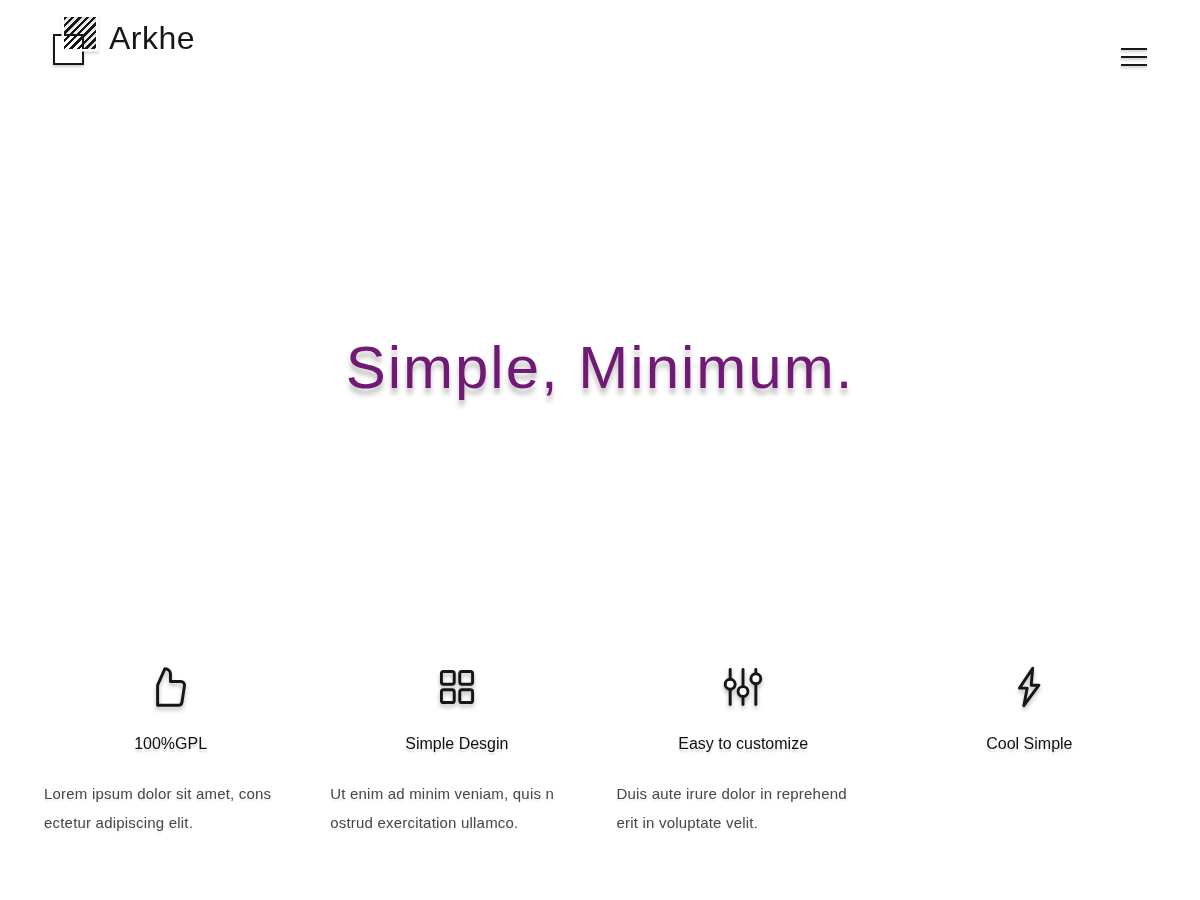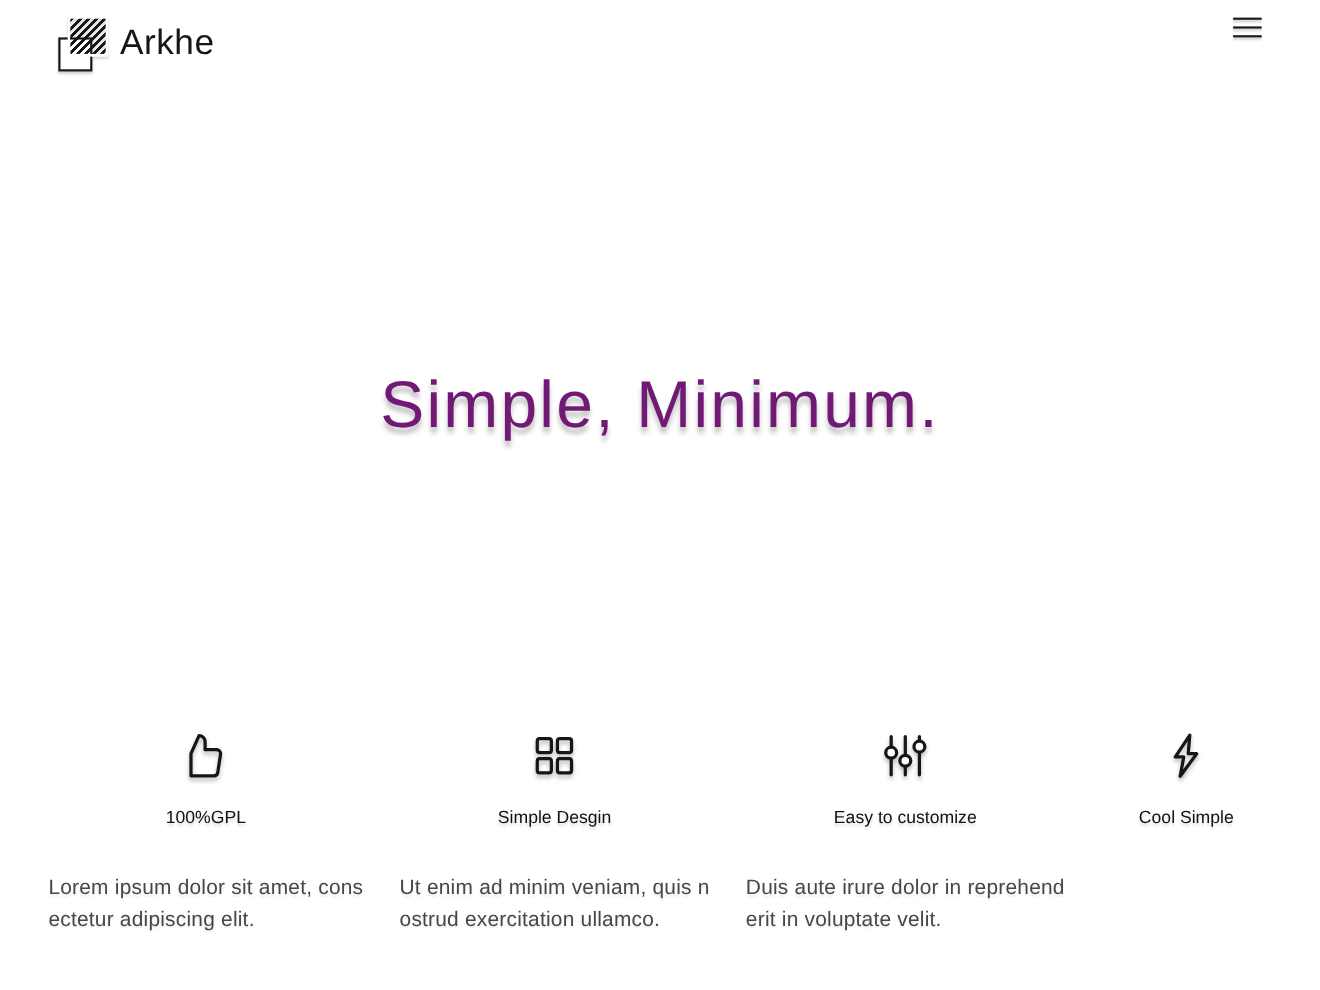--- a/index.html
+++ b/index.html
@@ -8,21 +8,21 @@
     width: 1200px;
     background: #ffffff;
     font-family: "Liberation Sans", "DejaVu Sans", sans-serif;
     color: #161616;
   }
   body { height: 900px; overflow: hidden; }
 
   
   .site-header {
     display: flex;
-    align-items: flex-start;
+    align-items: flex-end;
     justify-content: space-between;
     padding: 16px 53px 0 50px;
     height: 66px;
   }
   .brand {
     display: flex;
     align-items: center;
     text-decoration: none;
     color: #161616;
     cursor: pointer;
@@ -122,23 +122,23 @@
   .feature-icon-wrap svg .knob { fill: #ffffff; }
   .feature-title {
     margin-top: 24px;
     font-size: 16px;
     font-weight: 400;
     line-height: 1.15;
     color: #111111;
     text-shadow: 0 3px 2px rgba(0, 0, 0, 0.14);
   }
   .feature-desc {
-    margin-top: 40px;
+    margin-top: 26px;
     text-align: left;
-    font-size: 19px;
+    font-size: 15px;
     line-height: 29px;
     letter-spacing: 0.2px;
     color: #474747;
     text-shadow: 0 2px 2px rgba(0, 0, 0, 0.08);
   }
   .feature-desc span { display: block; white-space: nowrap; }
 </style>
 </head>
 <body>
 

